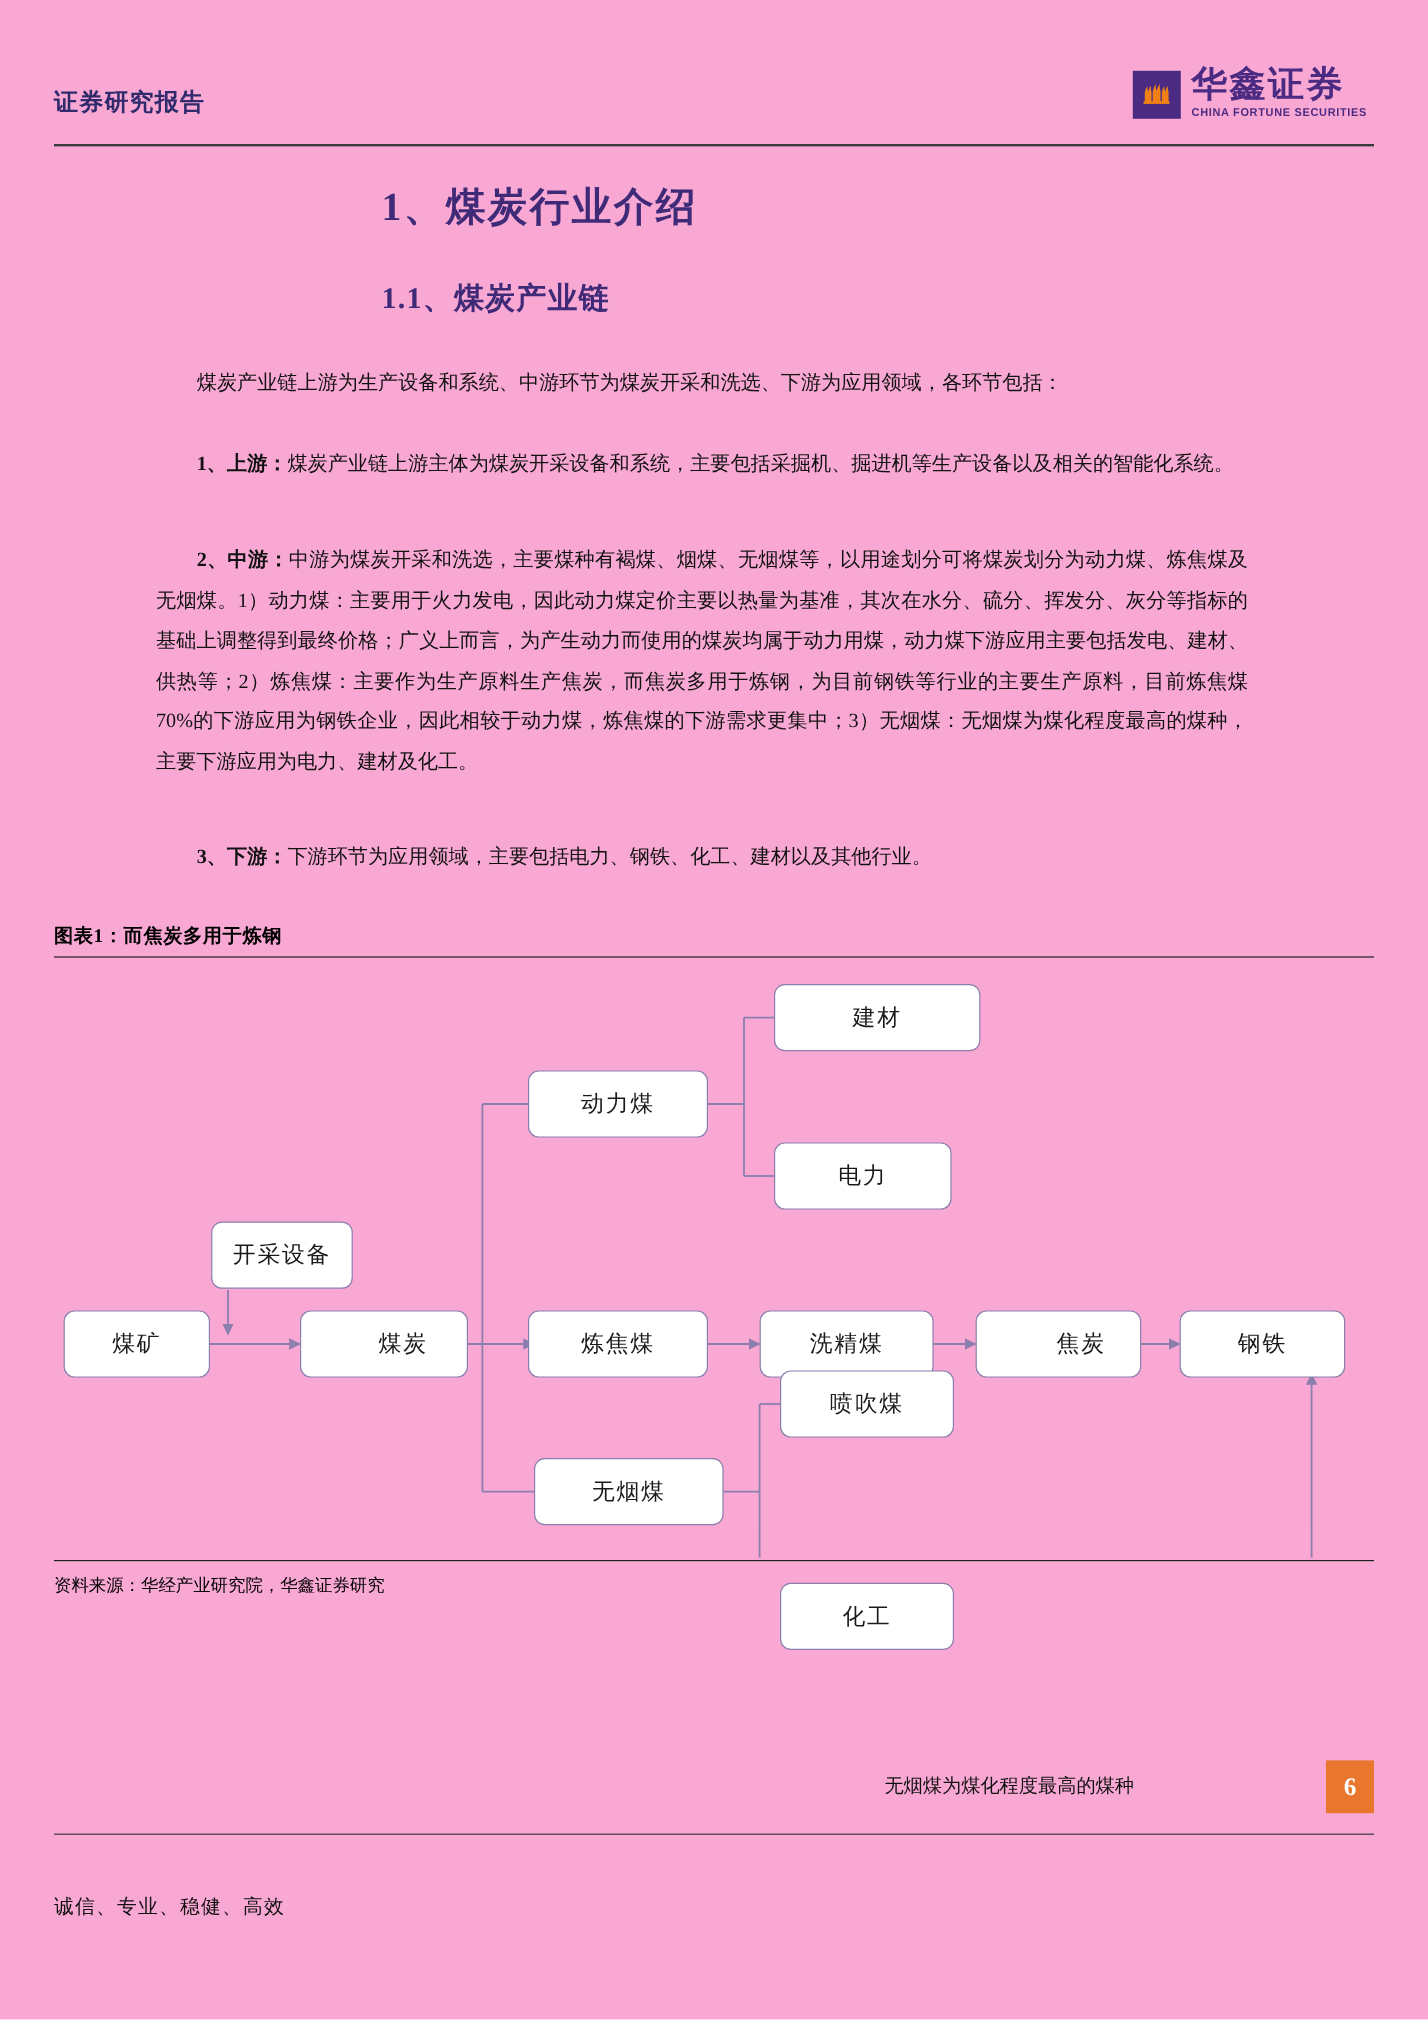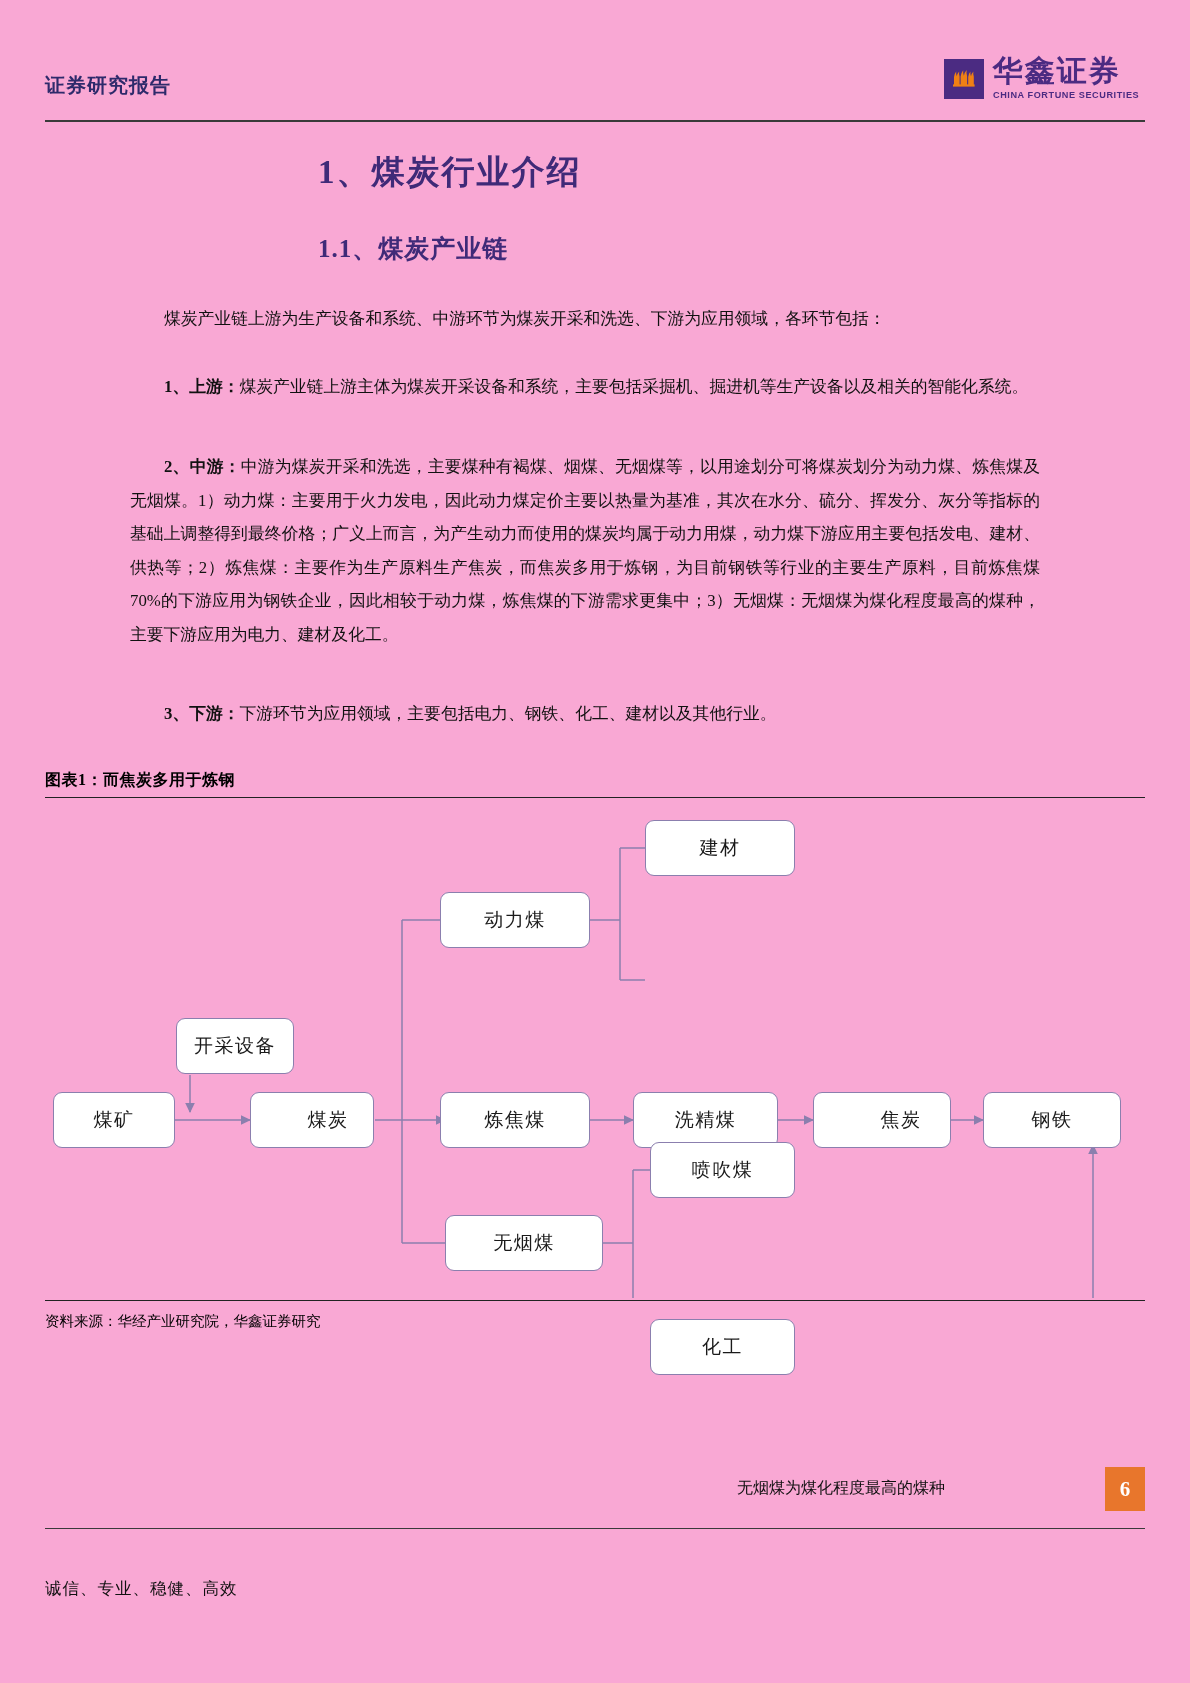--- a/index.html
+++ b/index.html
@@ -309,34 +309,37 @@
         <path d="M710,500 L1048,500 L1048,345" marker-end="url(#ah)"></path>
       </g>
     </svg>
 
     <div class="node" style="left:90px;top:218px;width:118px;height:56px;margin-left:41px;">
       <span>开采设备</span>
     </div>
     <div class="node" style="left:8px;top:292px;width:122px;height:56px;">
       <span>煤矿</span>
     </div>
-    <div class="node" style="left:205px;top:292px;width:124px;height:56px;padding-left:32px;">
+    <div class="node" style="left:205px;top:292px;width:140px;height:56px;padding-left:32px;">
       <span>煤炭</span>
     </div>
     <div class="node" style="left:395px;top:92px;width:150px;height:56px;">
       <span>动力煤</span>
     </div>
     <div class="node" style="left:395px;top:292px;width:150px;height:56px;">
       <span>炼焦煤</span>
     </div>
     <div class="node" style="left:400px;top:415px;width:158px;height:56px;">
       <span>无烟煤</span>
     </div>
-    <div class="node" style="left:600px;top:20px;width:150px;height:56px;font-family:Liberation Mono, monospace;">
+    <div class="node" style="left:600px;top:20px;width:172px;height:56px;font-family:Liberation Mono, monospace;">
       <span>建材</span>
+    </div>
+    <div class="node" style="left:600px;top:152px;width:148px;height:56px;">
+      <span>电力</span>
     </div>
     <div class="node" style="left:588px;top:292px;width:145px;height:56px;">
       <span>洗精煤</span>
     </div>
     <div class="node" style="left:768px;top:292px;width:138px;height:56px;padding-left:38px;">
       <span>焦炭</span>
     </div>
     <div class="node" style="left:938px;top:292px;width:138px;height:56px;">
       <span>钢铁</span>
     </div>

